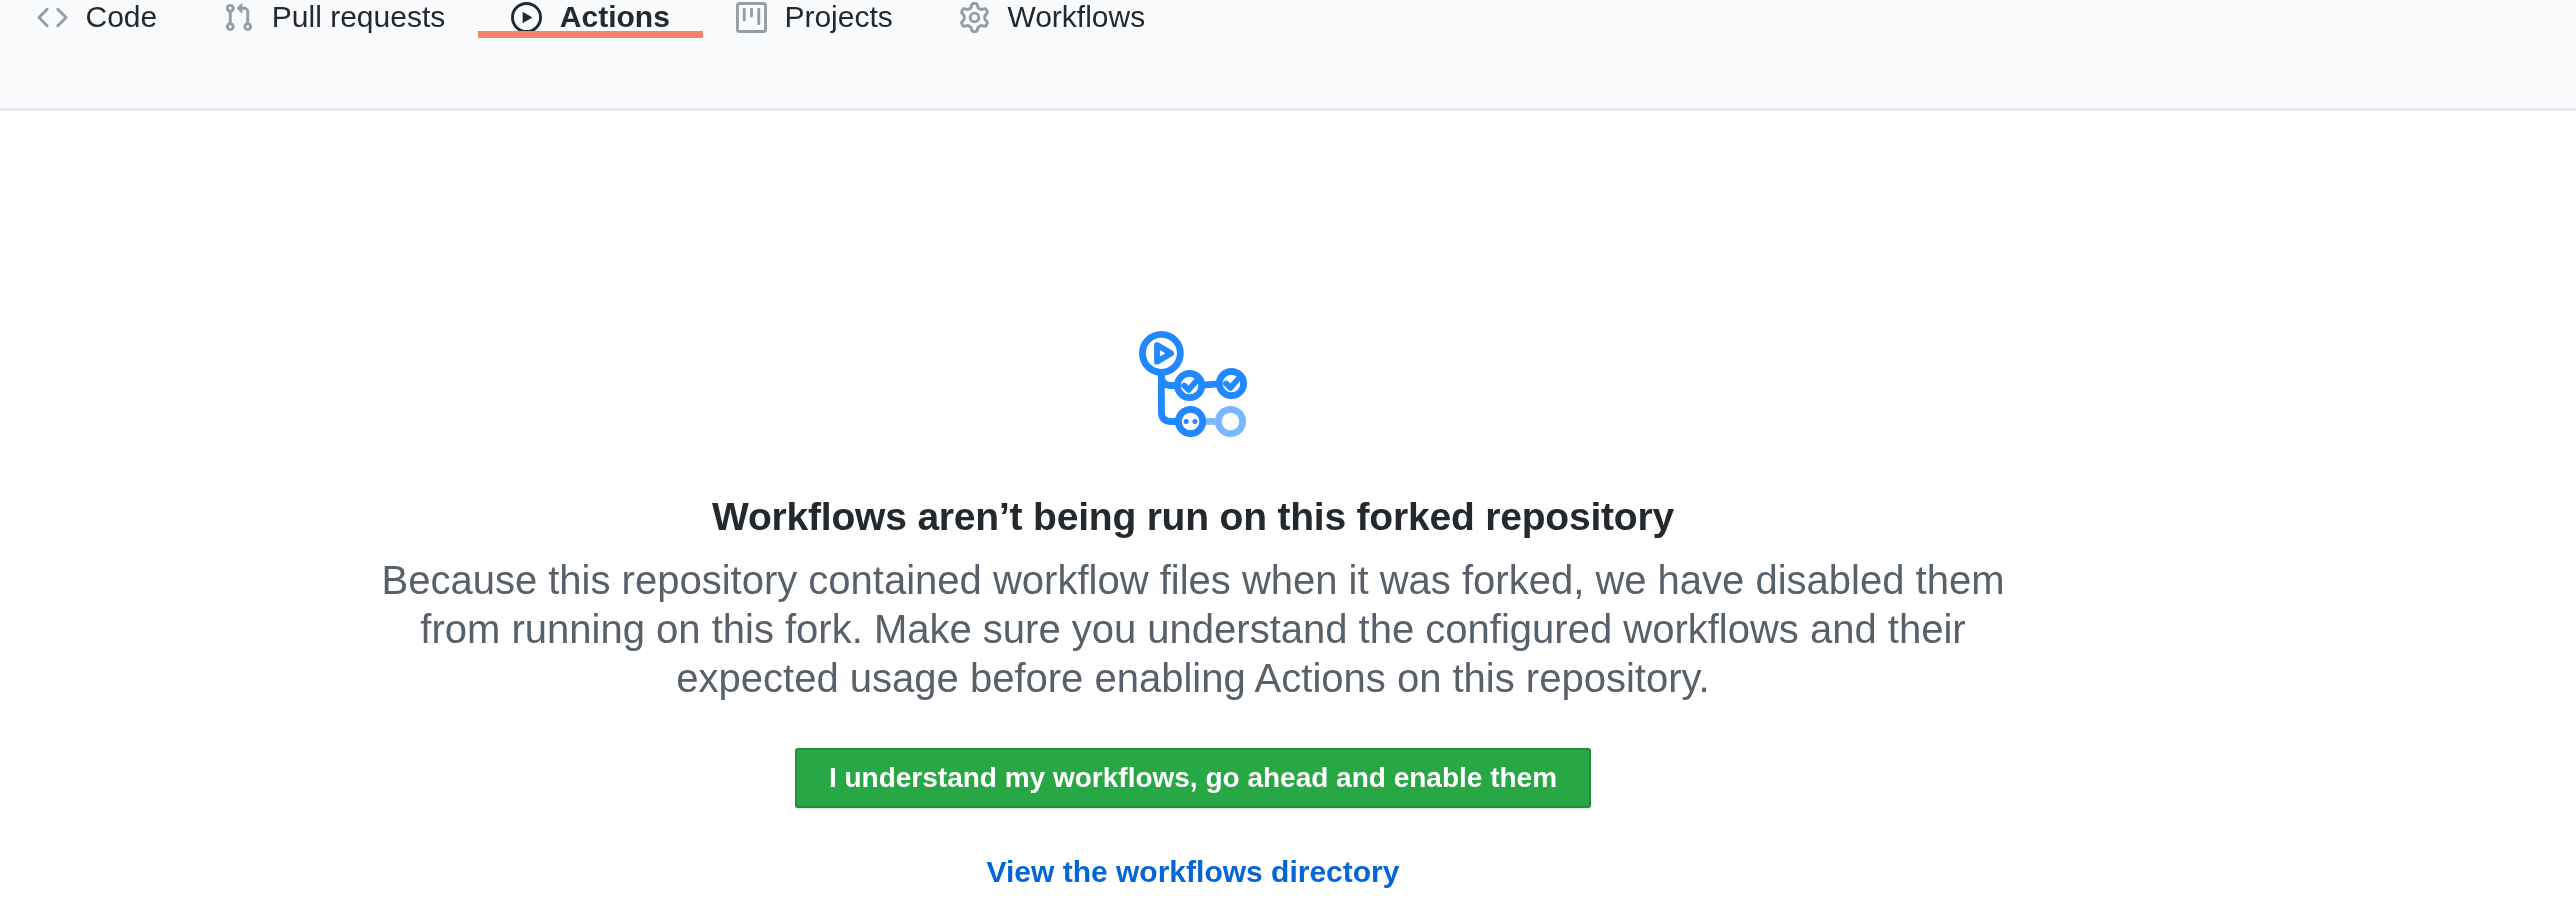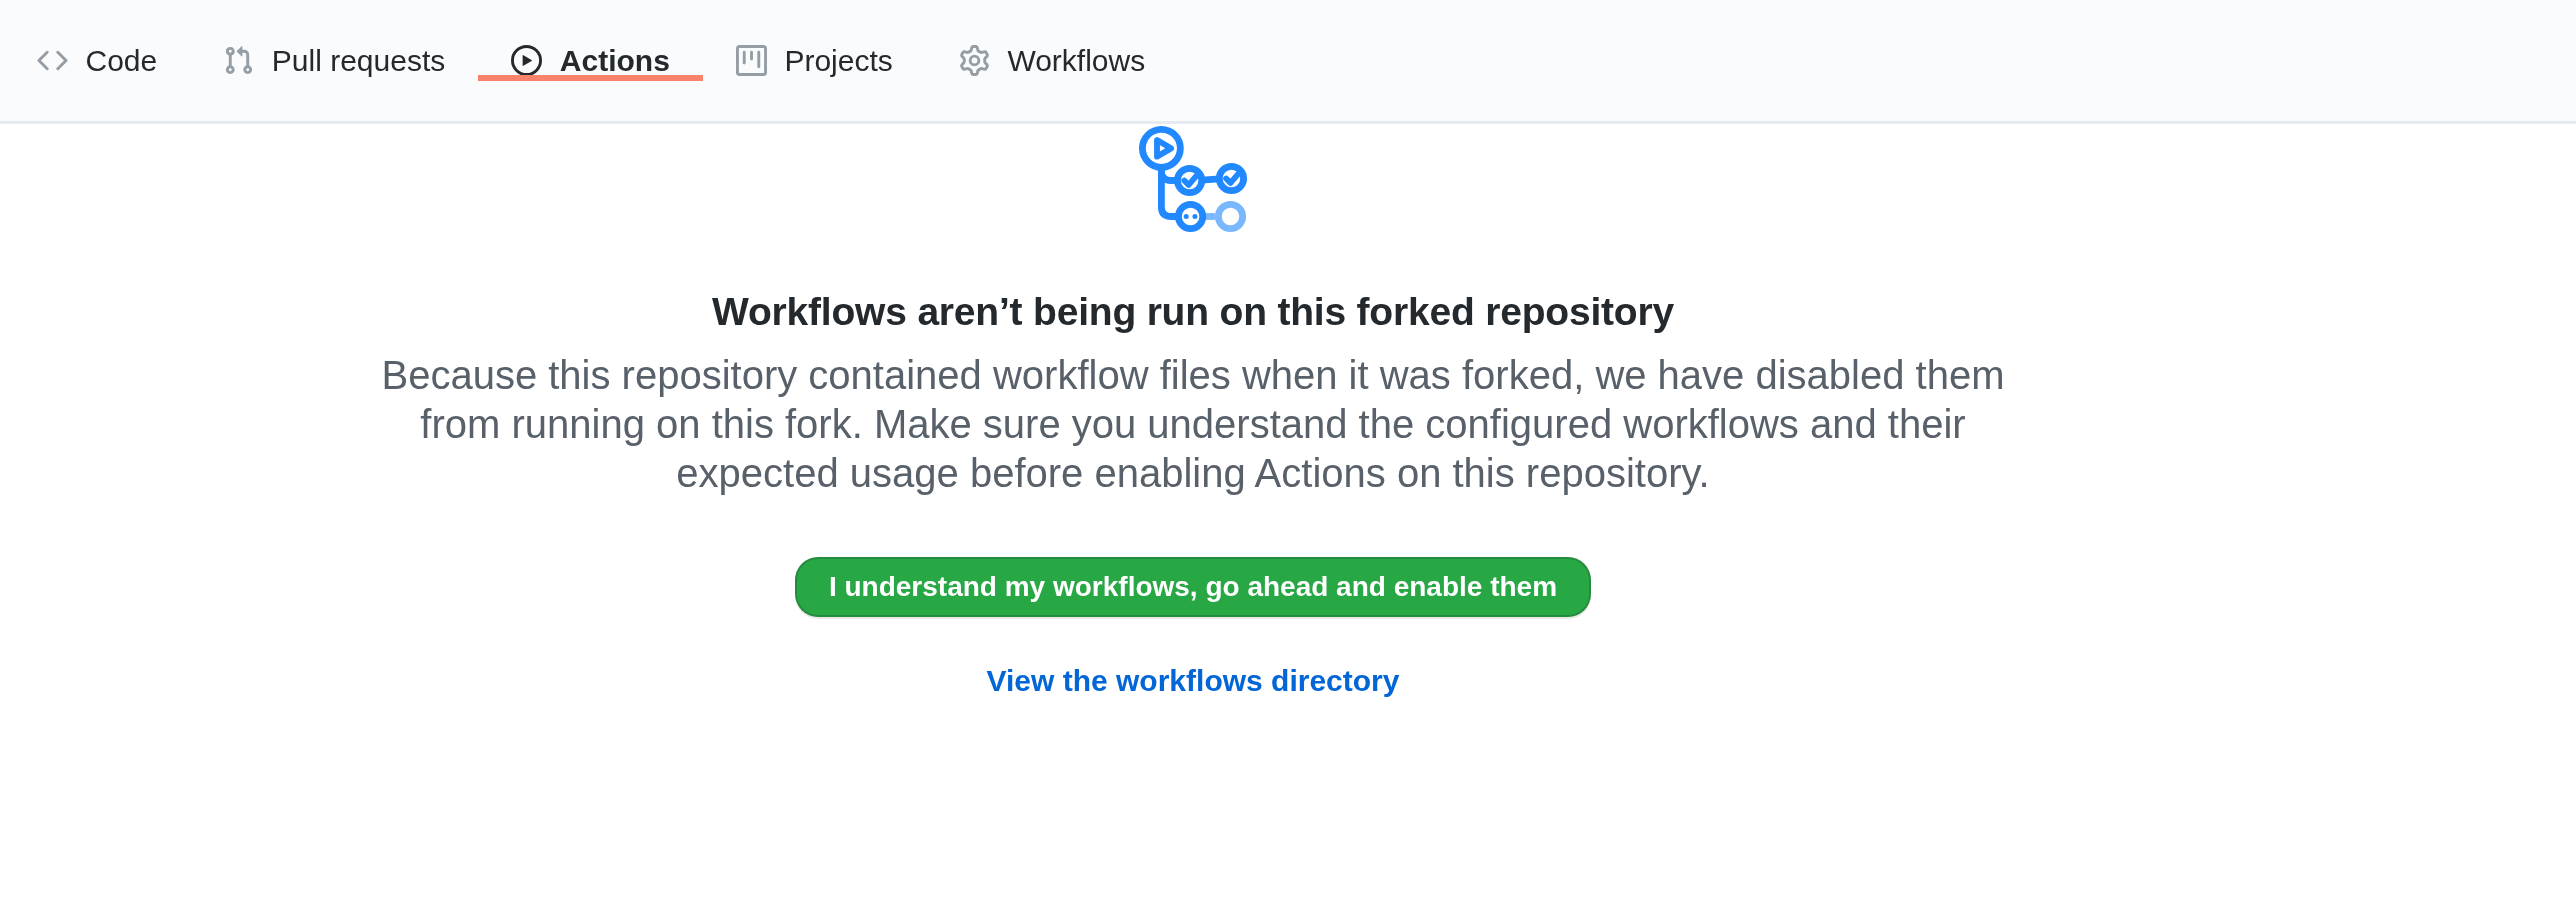--- a/index.html
+++ b/index.html
@@ -1,62 +1,63 @@
 <!DOCTYPE html>
 <html><head>
 <meta charset="utf-8">
 <style>
   * { margin:0; padding:0; box-sizing:border-box; }
   html,body { width:2576px; height:923px; background:#ffffff;
     font-family:"Liberation Sans", sans-serif; overflow:hidden; }
 
   
   .repo-nav {
-    height:124px; background:#fafbfc;
+    height:111px; background:#fafbfc;
     border-bottom:3.9px solid #e7eaee;
-    display:flex; align-items:center;
+    display:flex; align-items:flex-start;
     padding-left:3.9px;
   }
   .tab {
     display:flex; align-items:center; gap:17.6px;
     padding:0 33px; font-size:30px; color:#24292e;
     position:relative; cursor:pointer; white-space:nowrap;
   }
   .tab .octicon { width:31px; height:31px; fill:#959da5; flex:none; }
   .tab.active { font-weight:700; }
   .tab.active .octicon { fill:#24292e; }
   .tab.active::after {
     content:""; position:absolute; left:0; right:0; bottom:-3.9px;
     height:6.8px; background:#f9826c;
   }
 
   
   .blankslate {
     width:2386px;              
     text-align:center;
+    padding-top:218px;
   }
   .workflow-illustration { width:109px; height:111px; display:inline-block; }
 
   .blankslate h2 {
     margin-top:49px;
     font-size:39px; line-height:47px; font-weight:700; color:#24292e;
     letter-spacing:-0.2px;
   }
   .blankslate p {
     margin:15.6px auto 0;
     max-width:1642px;
     font-size:40px; line-height:49px; color:#586069;
   }
   .enable-btn {
-    display:inline-block; margin-top:59px;
+    display:inline-block; margin-top:45px;
     background:#28a745; color:#ffffff;
     font-family:"Liberation Sans", sans-serif;
     font-size:28px; font-weight:700; line-height:29px;
     padding:13.7px 32px;
-    border:2px solid rgba(27,31,35,0.2); border-radius:23px;
+    border:2px solid rgba(27,31,35,0.2); border-radius:3px;
     box-shadow:0 2px 0 rgba(27,31,35,0.1);
     cursor:pointer;
   }
   .workflows-link {
     display:inline-block; margin-top:47px;
     font-size:30px; color:#0366d6; text-decoration:none; cursor:pointer;font-weight:bold;
   }
 </style>
 </head>
 <body>

